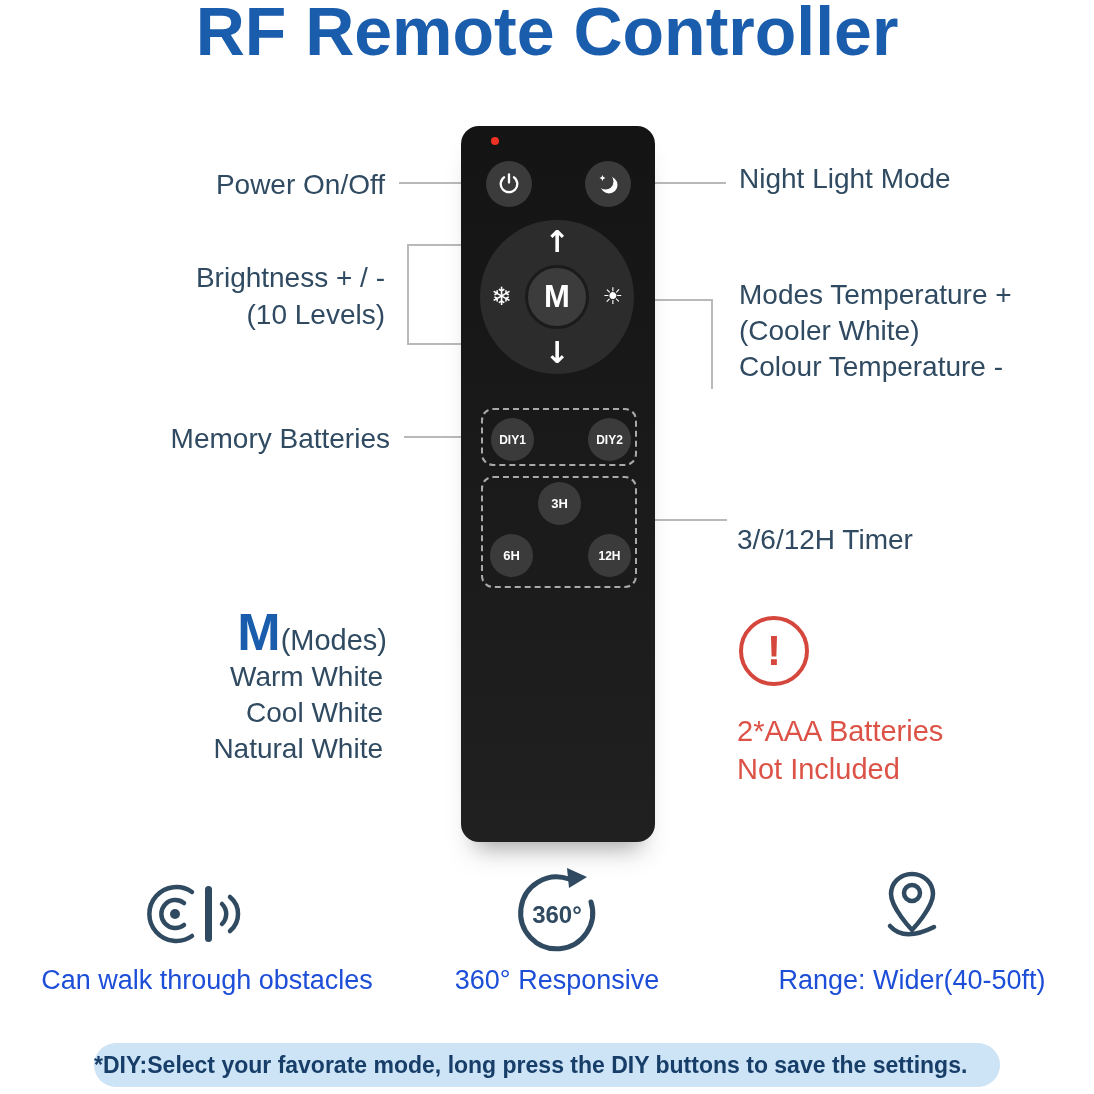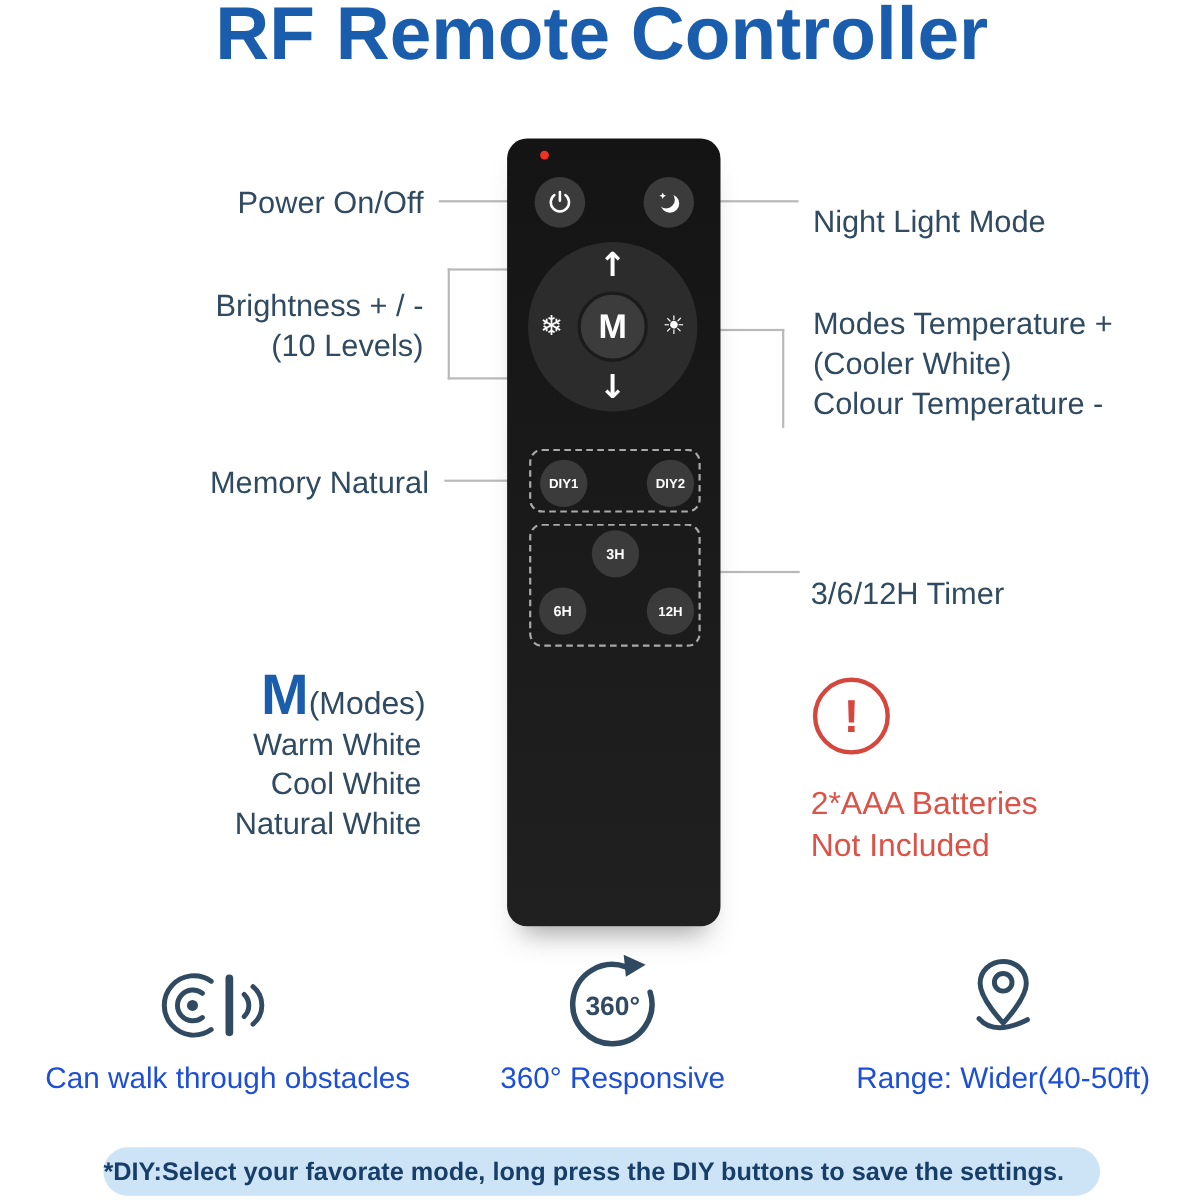--- a/index.html
+++ b/index.html
@@ -117,23 +117,23 @@
     </div>
   </div>
 
   <div class="callout r-align" style="left:100px; top:166px; width:285px;">Power On/Off</div>
 
   <div class="callout r-align" style="left:100px; top:259px; width:285px;">
     <div>Brightness + / -</div>
     <div>(10 Levels)</div>
   </div>
 
-  <div class="callout r-align" style="left:100px; top:420px; width:290px;">Memory Natural</div>
+  <div class="callout r-align" style="left:100px; top:420px; width:290px;">Memory Batteries</div>
 
-  <div class="callout" style="left:739px; top:183px;">Night Light Mode</div>
+  <div class="callout" style="left:739px; top:160px;">Night Light Mode</div>
 
   <div class="callout" style="left:739px; top:277px; line-height:36px;">
     <div>Modes Temperature +</div>
     <div>(Cooler White)</div>
     <div>Colour Temperature -</div>
   </div>
 
   <div class="callout" style="left:737px; top:521px;">3/6/12H Timer</div>
 
   <div class="modes-head">

